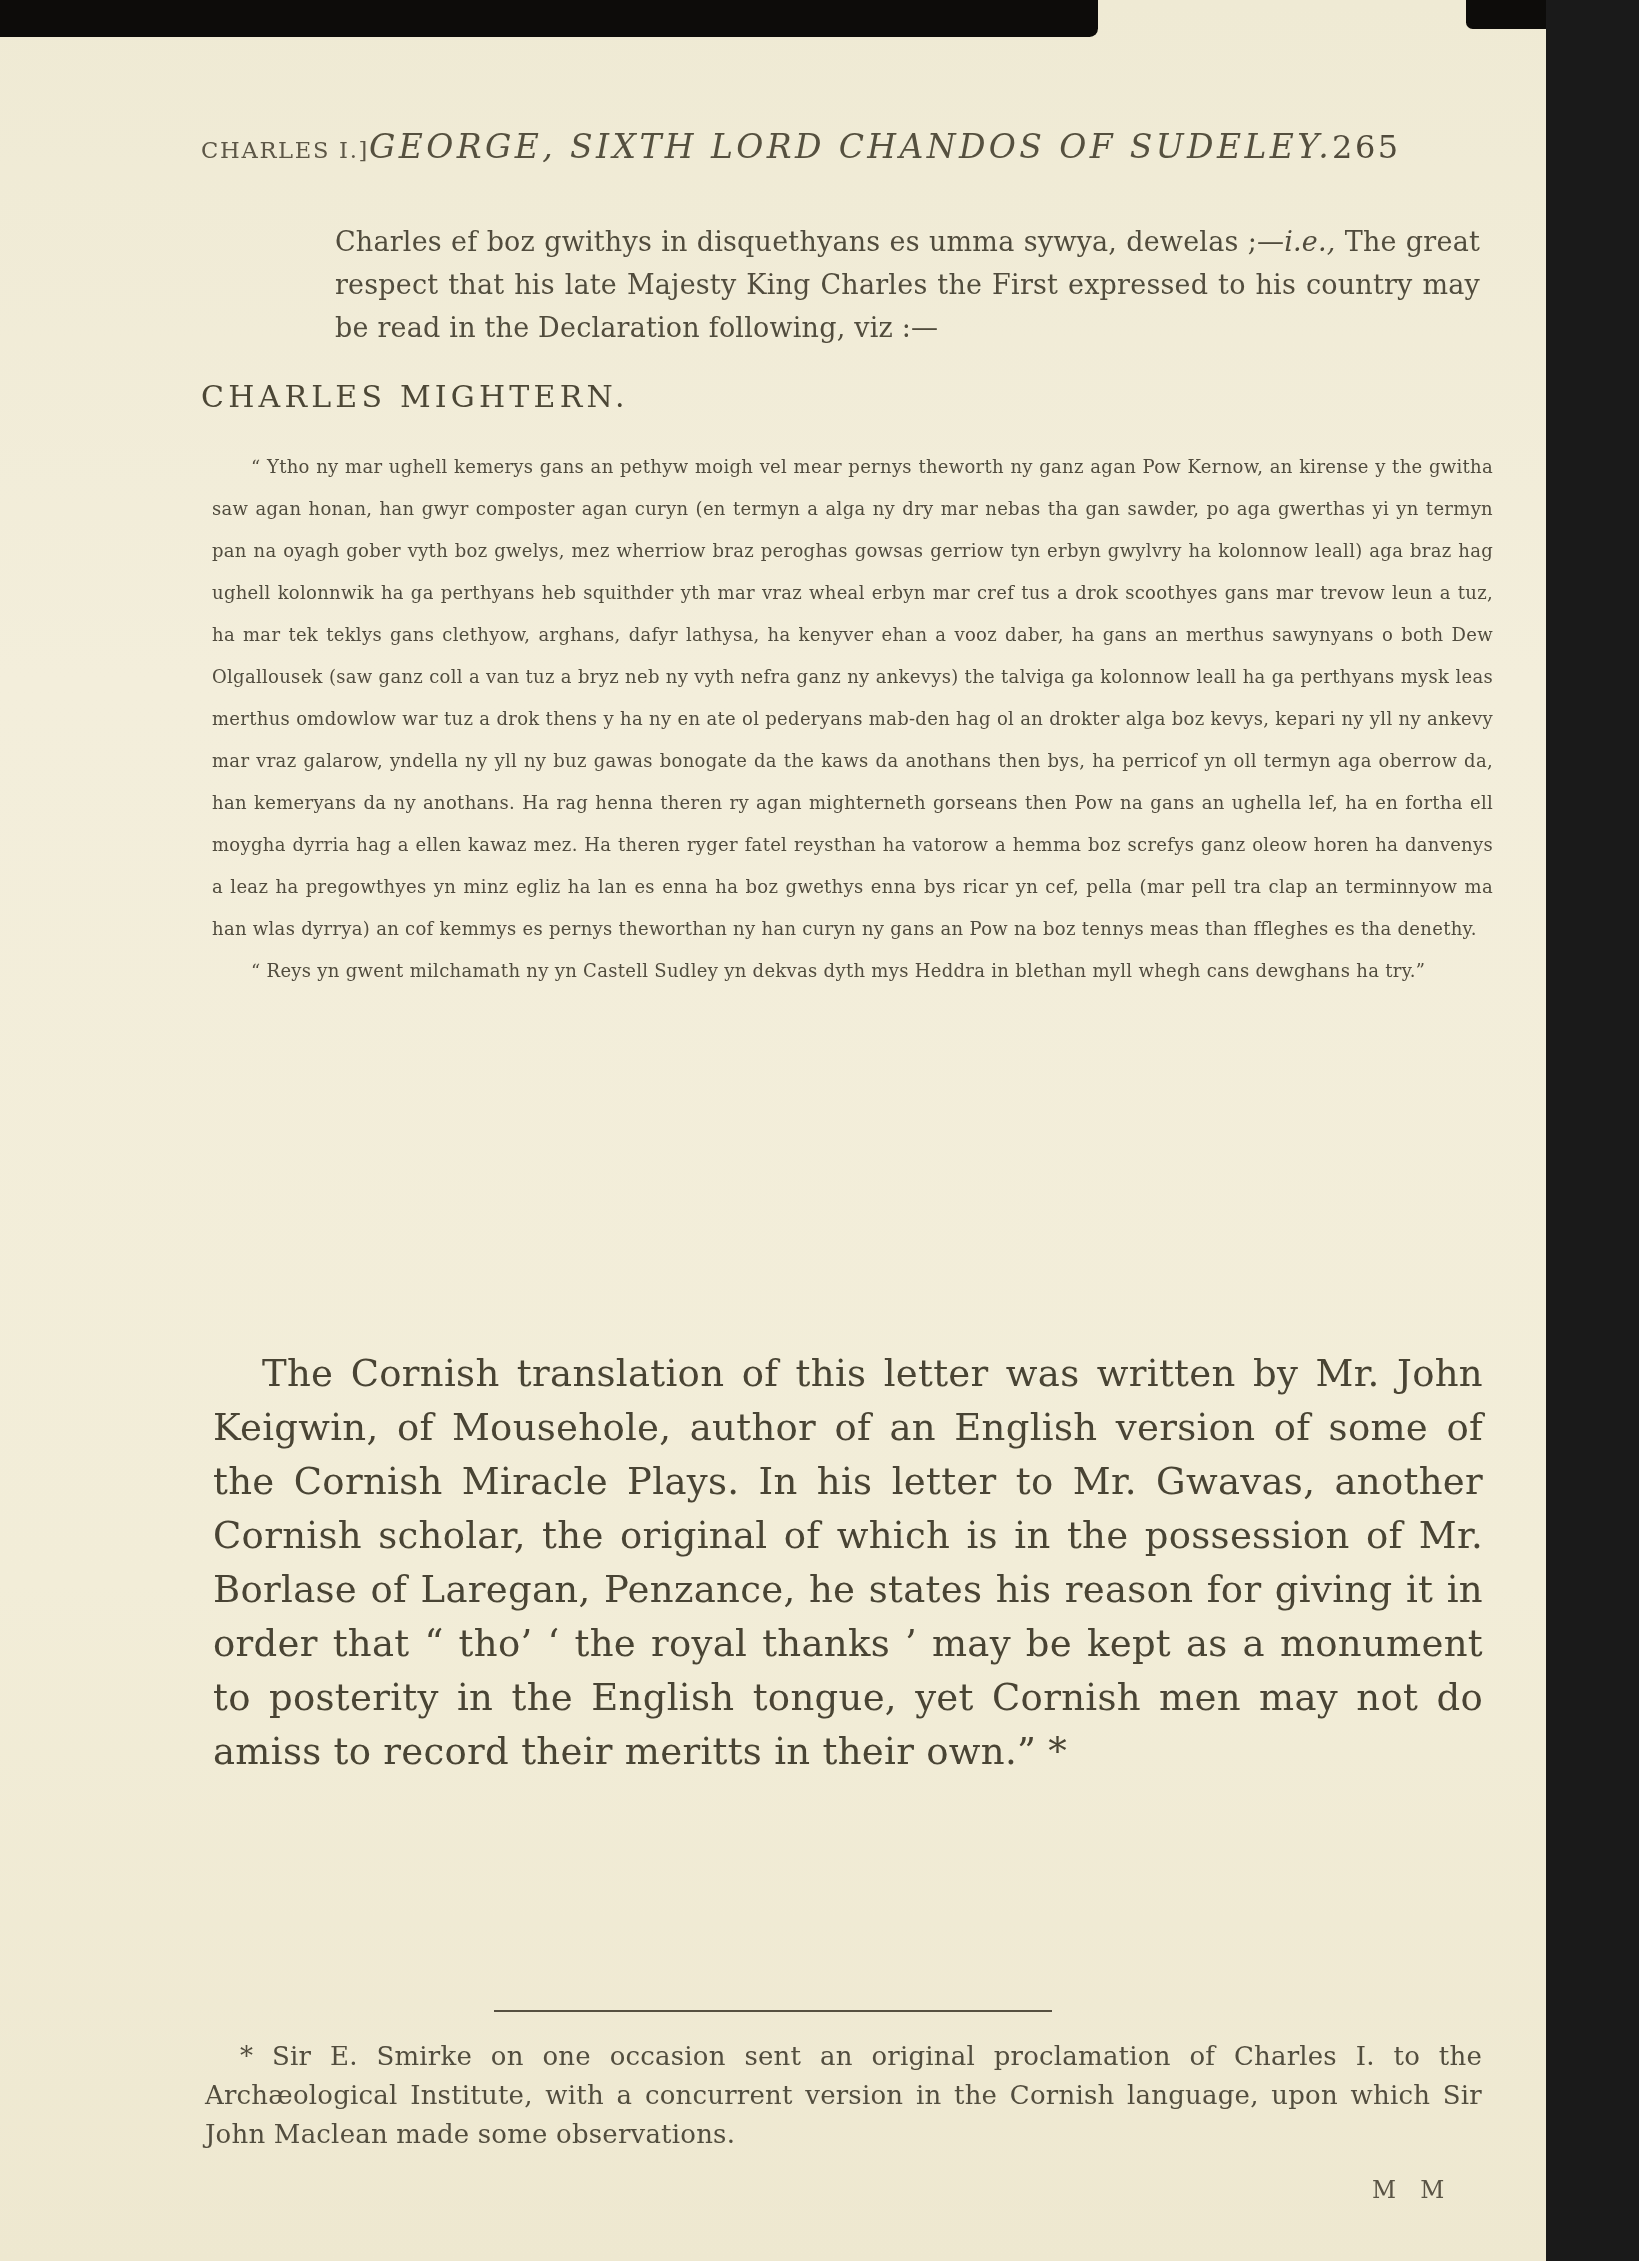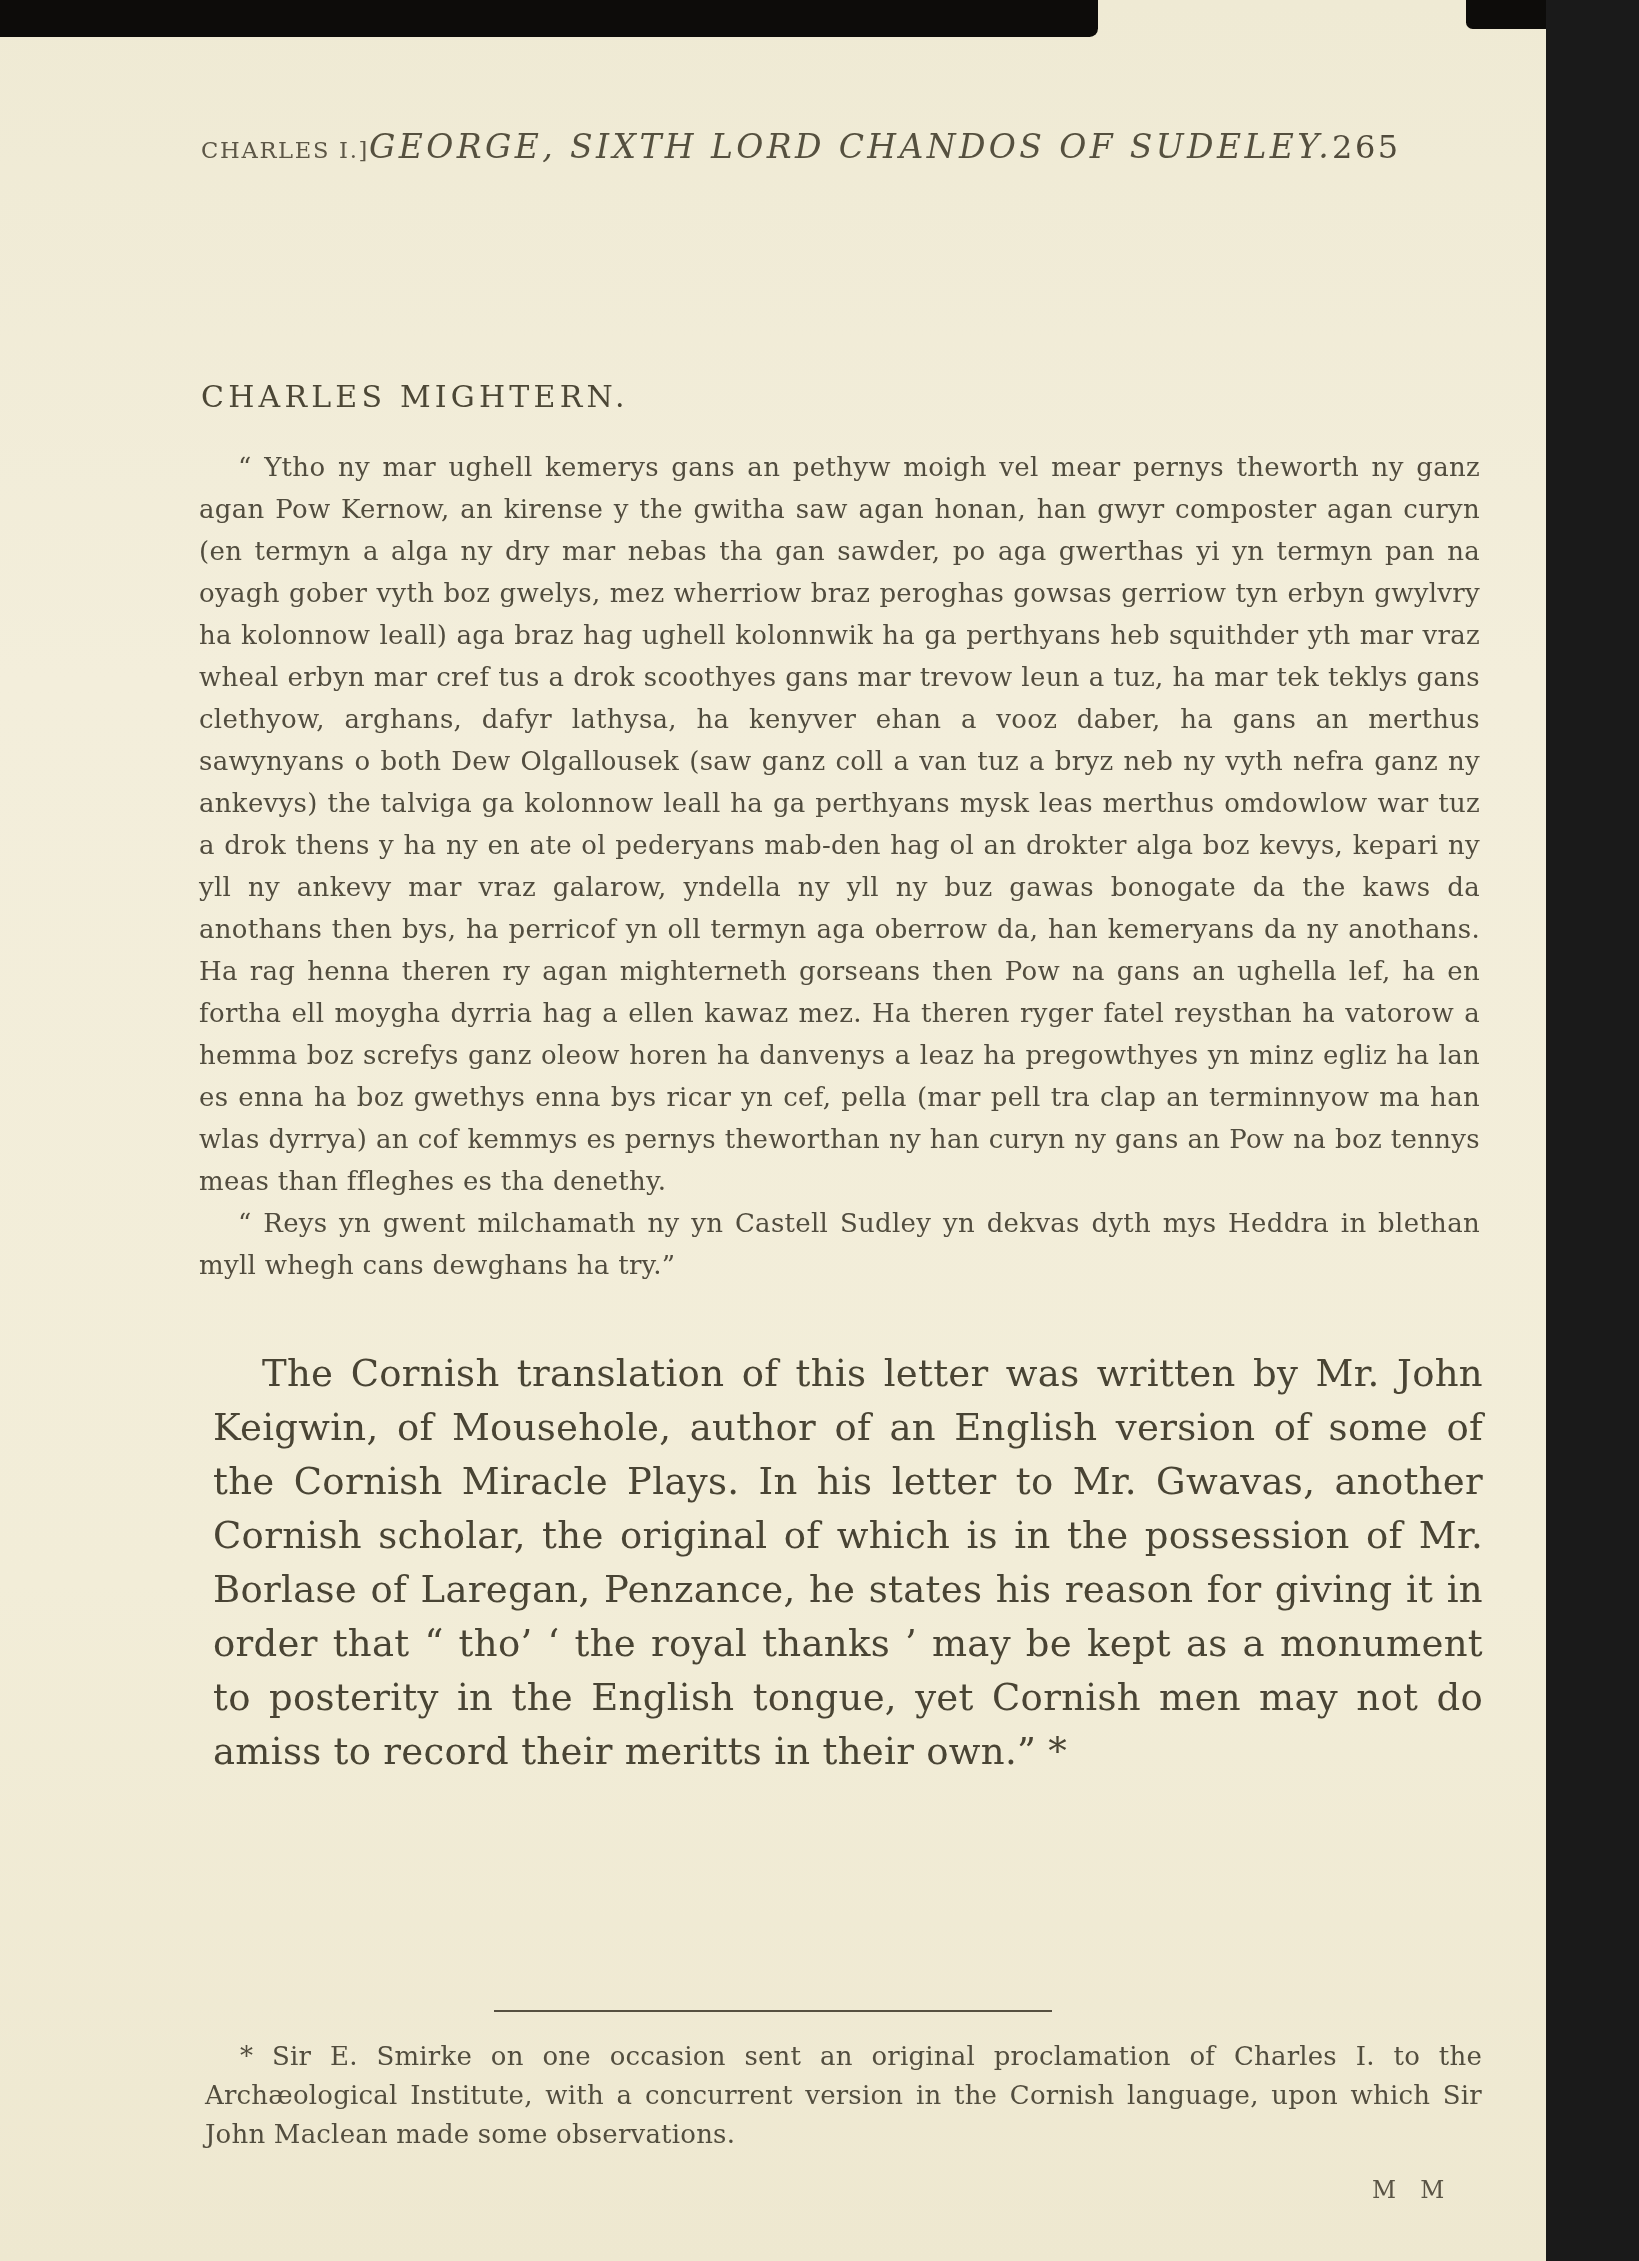--- a/index.html
+++ b/index.html
@@ -54,22 +54,22 @@
   .section-heading {
     position: absolute;
     top: 379px; left: 201px; width: 1281px;
     font-size: 30px; letter-spacing: 4.2px;
     color: #4c4736;
   }
 
   
   .cornish {
     position: absolute;
-    top: 446px; left: 199px; width: 1281px;
-    font-size: 26px; line-height: 42px;
+    top: 446px; left: 212px; width: 1281px;
+    font-size: 18px; line-height: 42px;
     text-align: justify; letter-spacing: 0.3px;
     color: #514c3e;
   }
   .cornish p { margin: 0; }
   .indent { text-indent: 39px; }
 
   
   .bodytext {
     position: absolute;
     top: 1344px; left: 210px; width: 1276px;
@@ -111,20 +111,21 @@
   <div class="artifact artifact-tr"></div>
   <div class="speckle speckle-1"></div>
   <div class="speckle speckle-2"></div>
 
   <div class="header-row">
     <span class="header-left">CHARLES I.]</span>
     <span class="header-title">GEORGE, SIXTH LORD CHANDOS OF SUDELEY.</span>
     <span class="page-num">265</span>
   </div>
 
+  <div class="intro"><span>Charles ef boz gwithys in disquethyans es umma sywya, dewelas ;—</span><span class="it">i.e.,</span><span> The great respect that his late Majesty King Charles the First expressed to his country may be read in the Declaration following, viz :—</span></div>
 
   <div class="section-heading">CHARLES MIGHTERN.</div>
 
   <div class="cornish">
     <p class="indent">“ Ytho ny mar ughell kemerys gans an pethyw moigh vel mear pernys theworth ny ganz agan Pow Kernow, an kirense y the gwitha saw agan honan, han gwyr composter agan curyn (en termyn a alga ny dry mar nebas tha gan sawder, po aga gwerthas yi yn termyn pan na oyagh gober vyth boz gwelys, mez wherriow braz peroghas gowsas gerriow tyn erbyn gwylvry ha kolonnow leall) aga braz hag ughell kolonnwik ha ga perthyans heb squithder yth mar vraz wheal erbyn mar cref tus a drok scoothyes gans mar trevow leun a tuz, ha mar tek teklys gans clethyow, arghans, dafyr lathysa, ha kenyver ehan a vooz daber, ha gans an merthus sawynyans o both Dew Olgallousek (saw ganz coll a van tuz a bryz neb ny vyth nefra ganz ny ankevys) the talviga ga kolonnow leall ha ga perthyans mysk leas merthus omdowlow war tuz a drok thens y ha ny en ate ol pederyans mab-den hag ol an drokter alga boz kevys, kepari ny yll ny ankevy mar vraz galarow, yndella ny yll ny buz gawas bonogate da the kaws da anothans then bys, ha perricof yn oll termyn aga oberrow da, han kemeryans da ny anothans.   Ha rag henna theren ry agan mighterneth gorseans then Pow na gans an ughella lef, ha en fortha ell moygha dyrria hag a ellen kawaz mez.   Ha theren ryger fatel reysthan ha vatorow a hemma boz screfys ganz oleow horen ha danvenys a leaz ha pregowthyes yn minz egliz ha lan es enna ha boz gwethys enna bys ricar yn cef, pella (mar pell tra clap an terminnyow ma han wlas dyrrya) an cof kemmys es pernys theworthan ny han curyn ny gans an Pow na boz tennys meas than ffleghes es tha denethy.</p>
     <p class="indent">“ Reys yn gwent milchamath ny yn Castell Sudley yn dekvas dyth mys Heddra in blethan myll whegh cans dewghans ha try.”</p>
   </div>
 
   <div class="bodytext">
     <p>The Cornish translation of this letter was written by Mr. John Keigwin, of Mousehole, author of an English version of some of the Cornish Miracle Plays.   In his letter to Mr. Gwavas, another Cornish scholar, the original of which is in the possession of Mr. Borlase of Laregan, Penzance, he states his reason for giving it in order that “ tho’ ‘ the royal thanks ’ may be kept as a monument to posterity in the English tongue, yet Cornish men may not do amiss to record their meritts in their own.” *</p>

